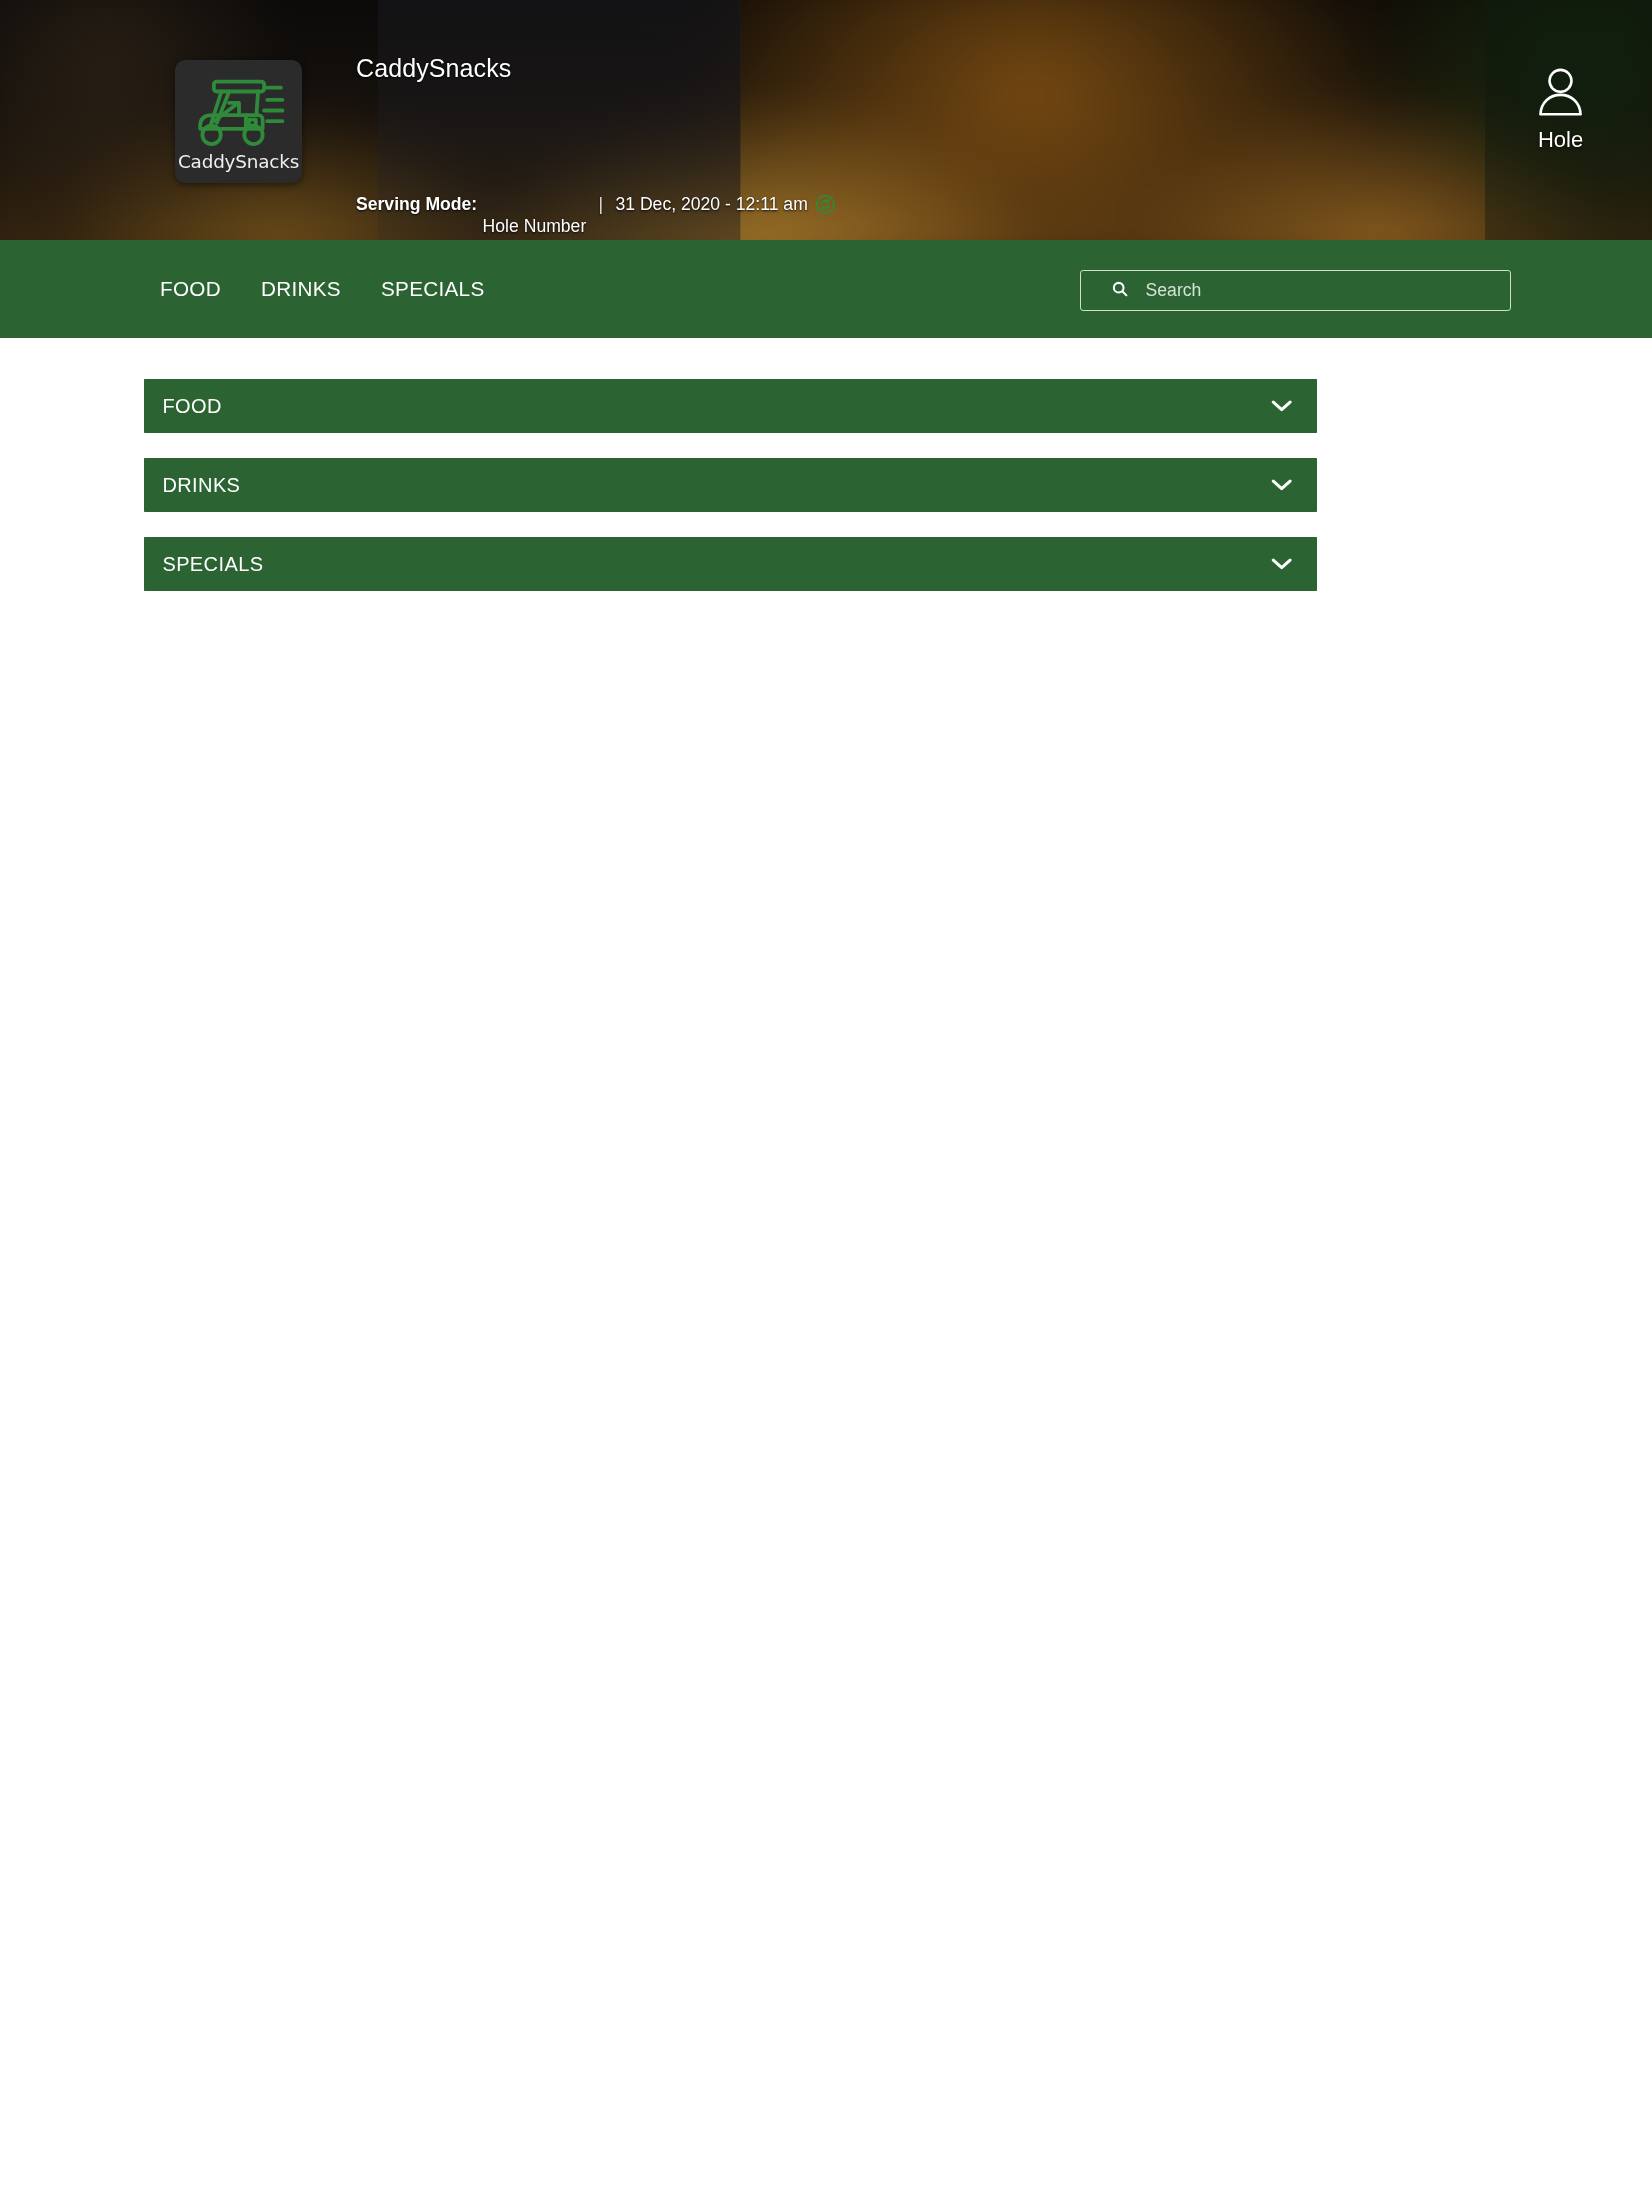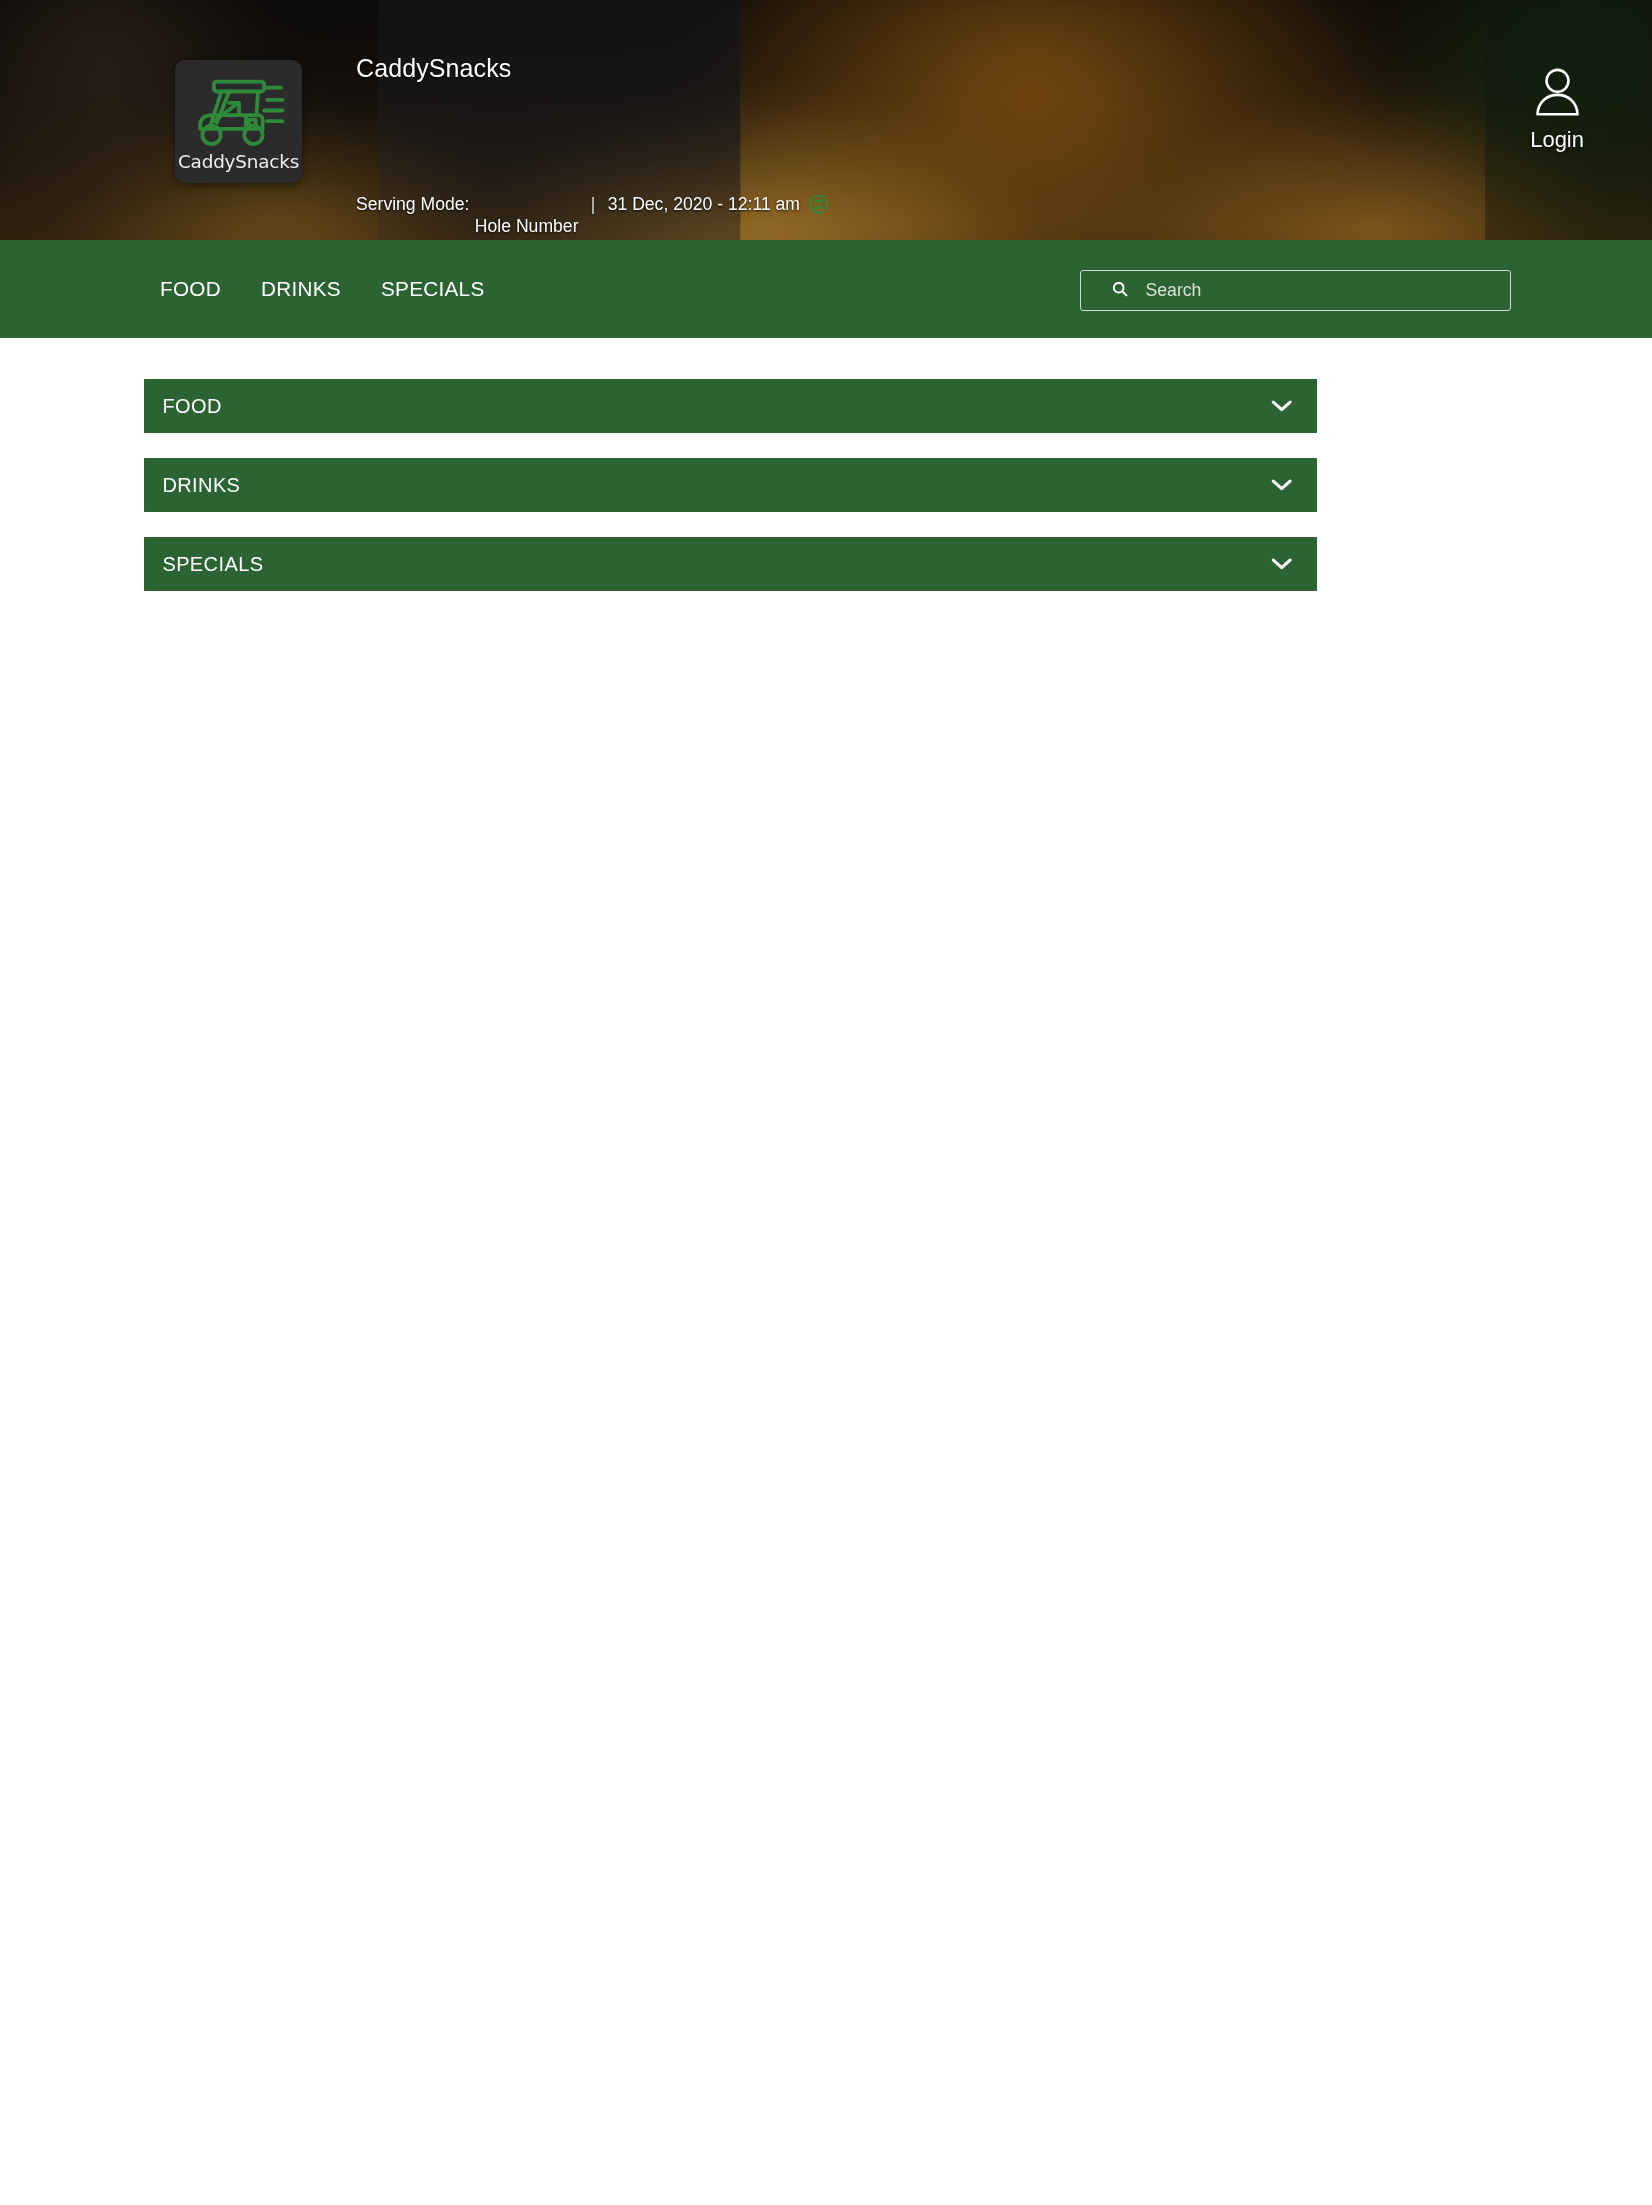--- a/index.html
+++ b/index.html
@@ -93,21 +93,21 @@
     left: 356px;
     top: 172px;
     display: flex;
     align-items: center;
     gap: 0;
     color: #ffffff;
     font-size: 17.6px;
     white-space: nowrap;
     text-shadow: 0 0.8px 2.3px rgba(0,0,0,0.9);
   }
-  .serving-line .lbl { font-weight: 400; margin-right: 5.4px; }
+  .serving-line .lbl { font-weight: 700; margin-right: 5.4px; }
   .serving-line .val { font-weight: 400; margin-top: 44px; }
   .serving-line .sep { margin: 0 12.3px; opacity: 0.85; }
   .serving-line .dt { font-weight: 400; }
   .refresh-btn {
     display: inline-flex;
     align-items: center;
     margin-left: 7.7px;
     cursor: pointer;
     line-height: 0;
   }
@@ -299,21 +299,21 @@
       </span>
     </div>
 
     <div class="login-block">
       <span>
         <svg width="47" height="52" viewBox="0 0 62 68" fill="none" stroke="#ffffff" stroke-width="3.4" stroke-linecap="round" stroke-linejoin="round">
           <circle cx="31" cy="18" r="14.5"></circle>
           <path d="M4.5 62 C5.5 46 17 36.5 31 36.5 C45 36.5 56.5 46 57.5 62 Z"></path>
         </svg>
       </span>
-      <span class="login-label">Login</span>
+      <span class="login-label">Hole</span>
     </div>
 
   </div>
 </div>
 
 <div class="navbar">
   <div class="nav-links">
     <a class="nav-link" href="#">FOOD</a>
     <a class="nav-link" href="#">DRINKS</a>
     <a class="nav-link" href="#">SPECIALS</a>

